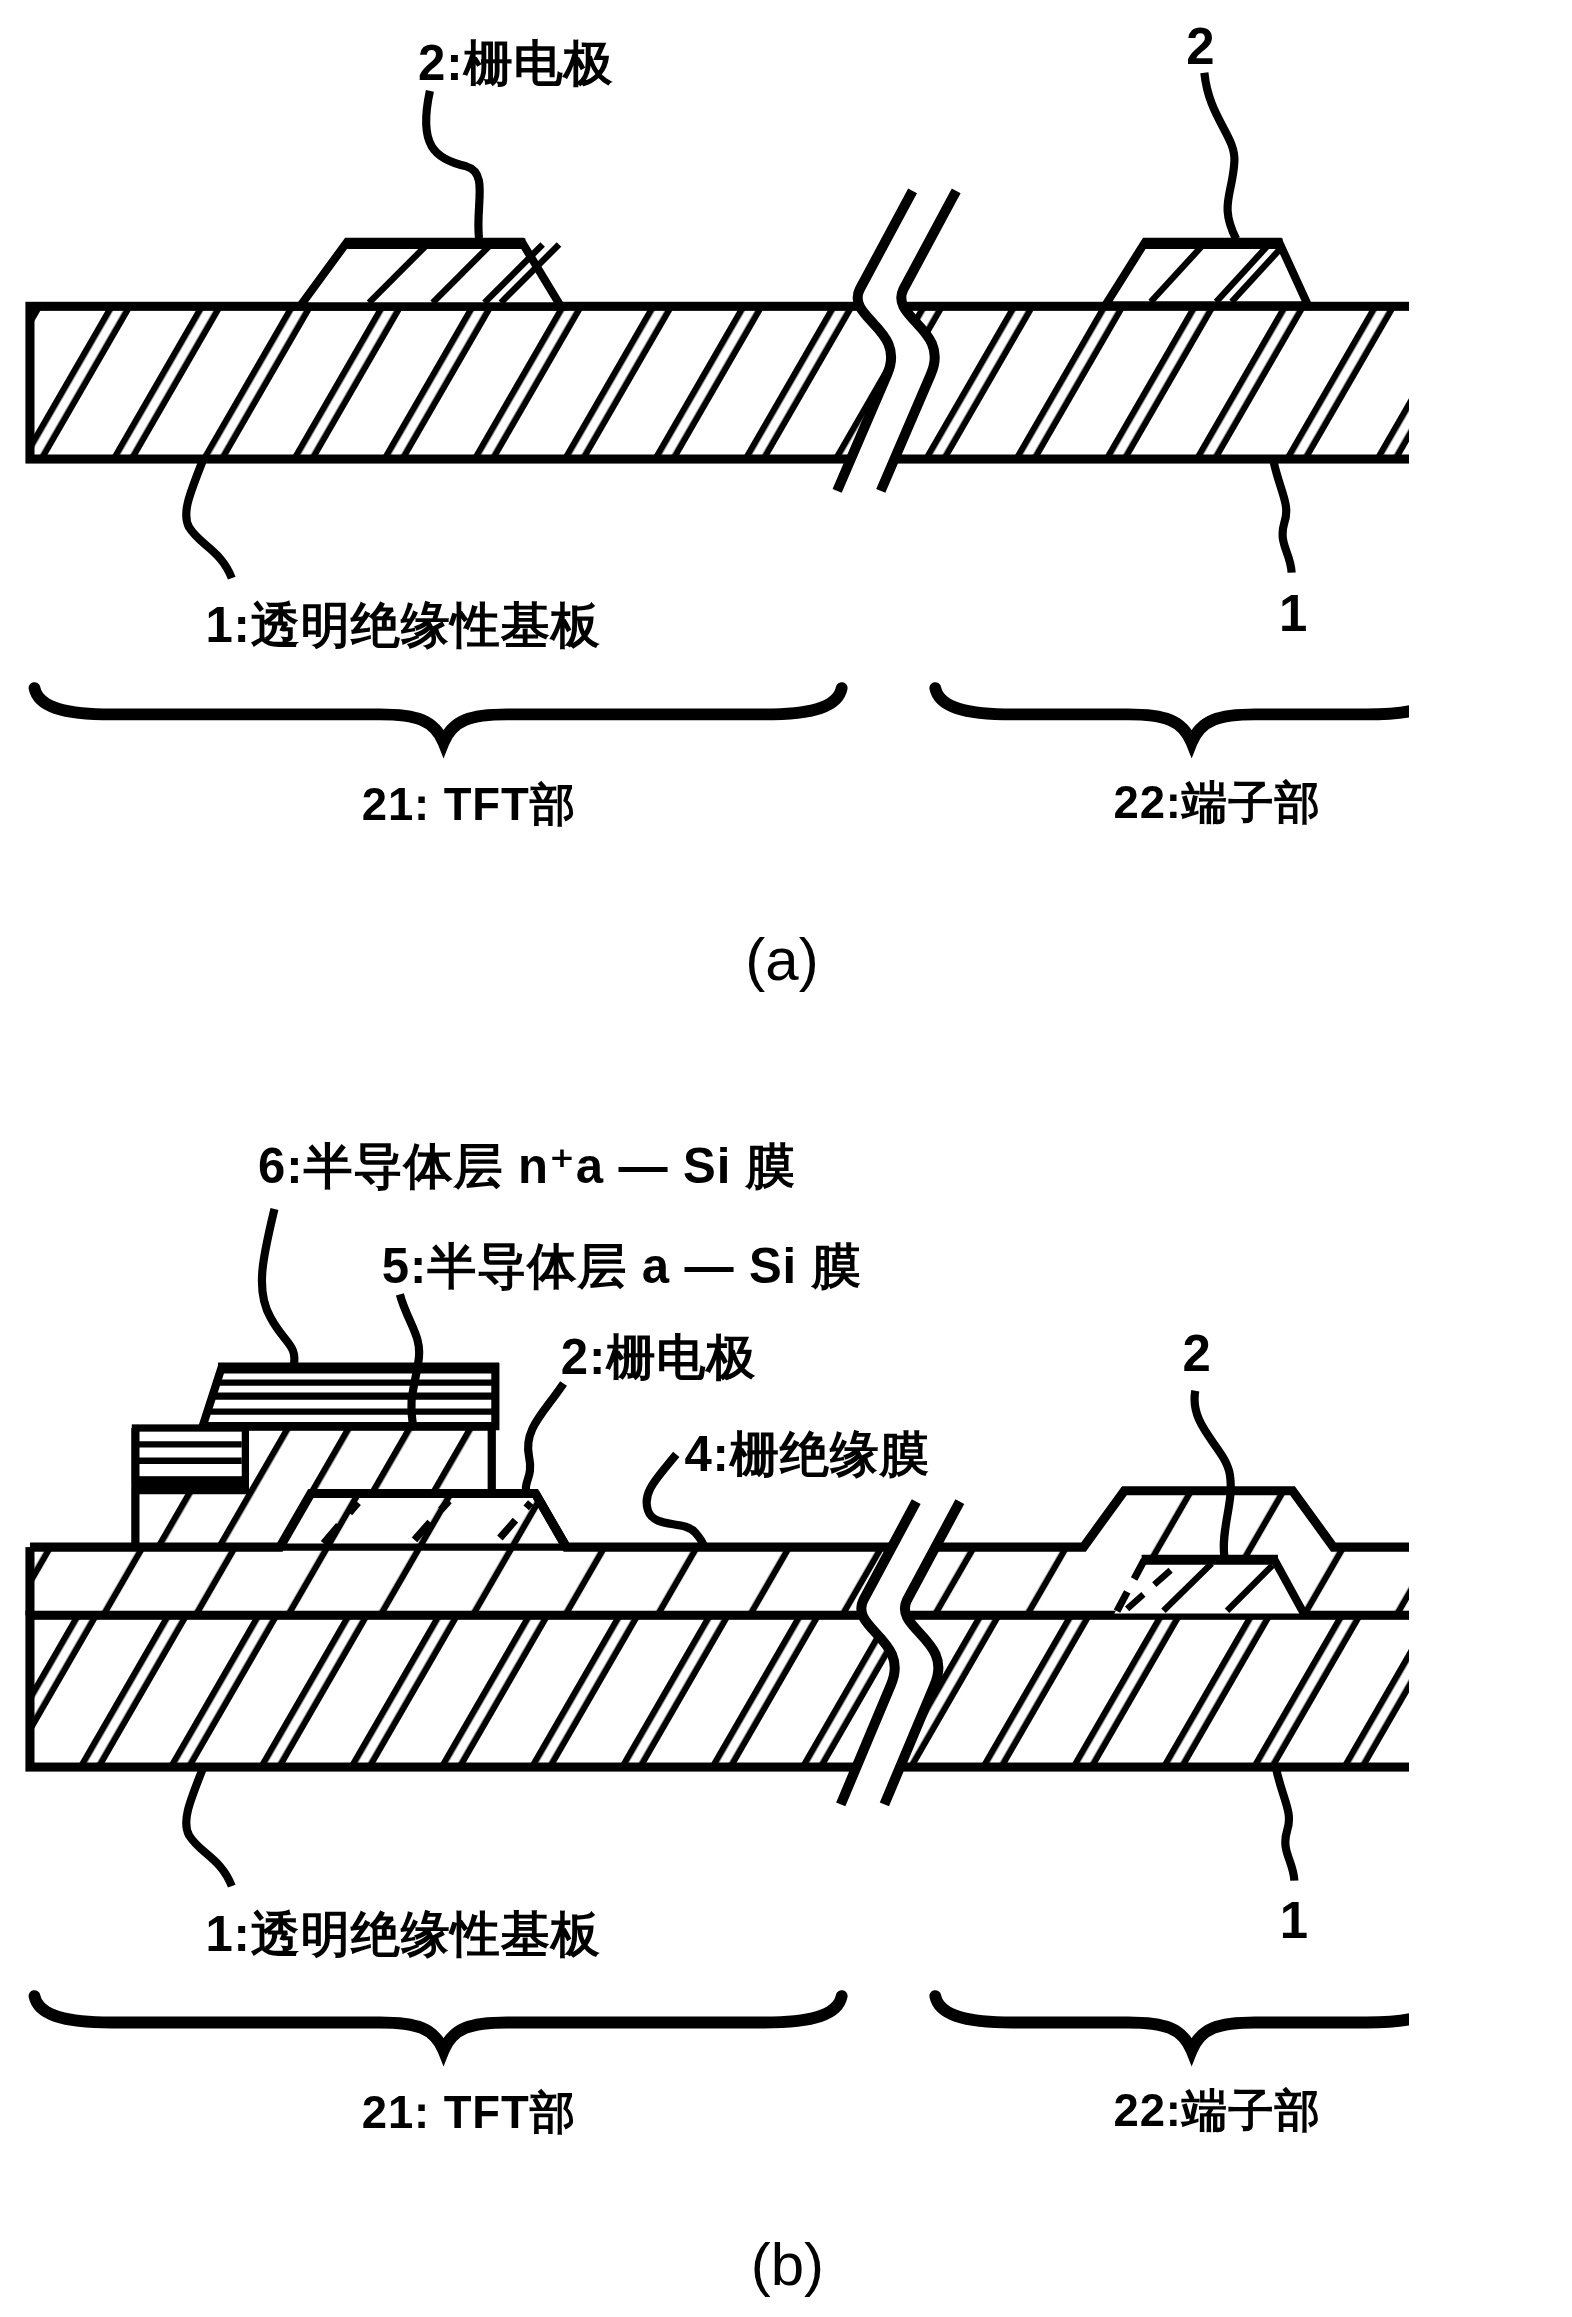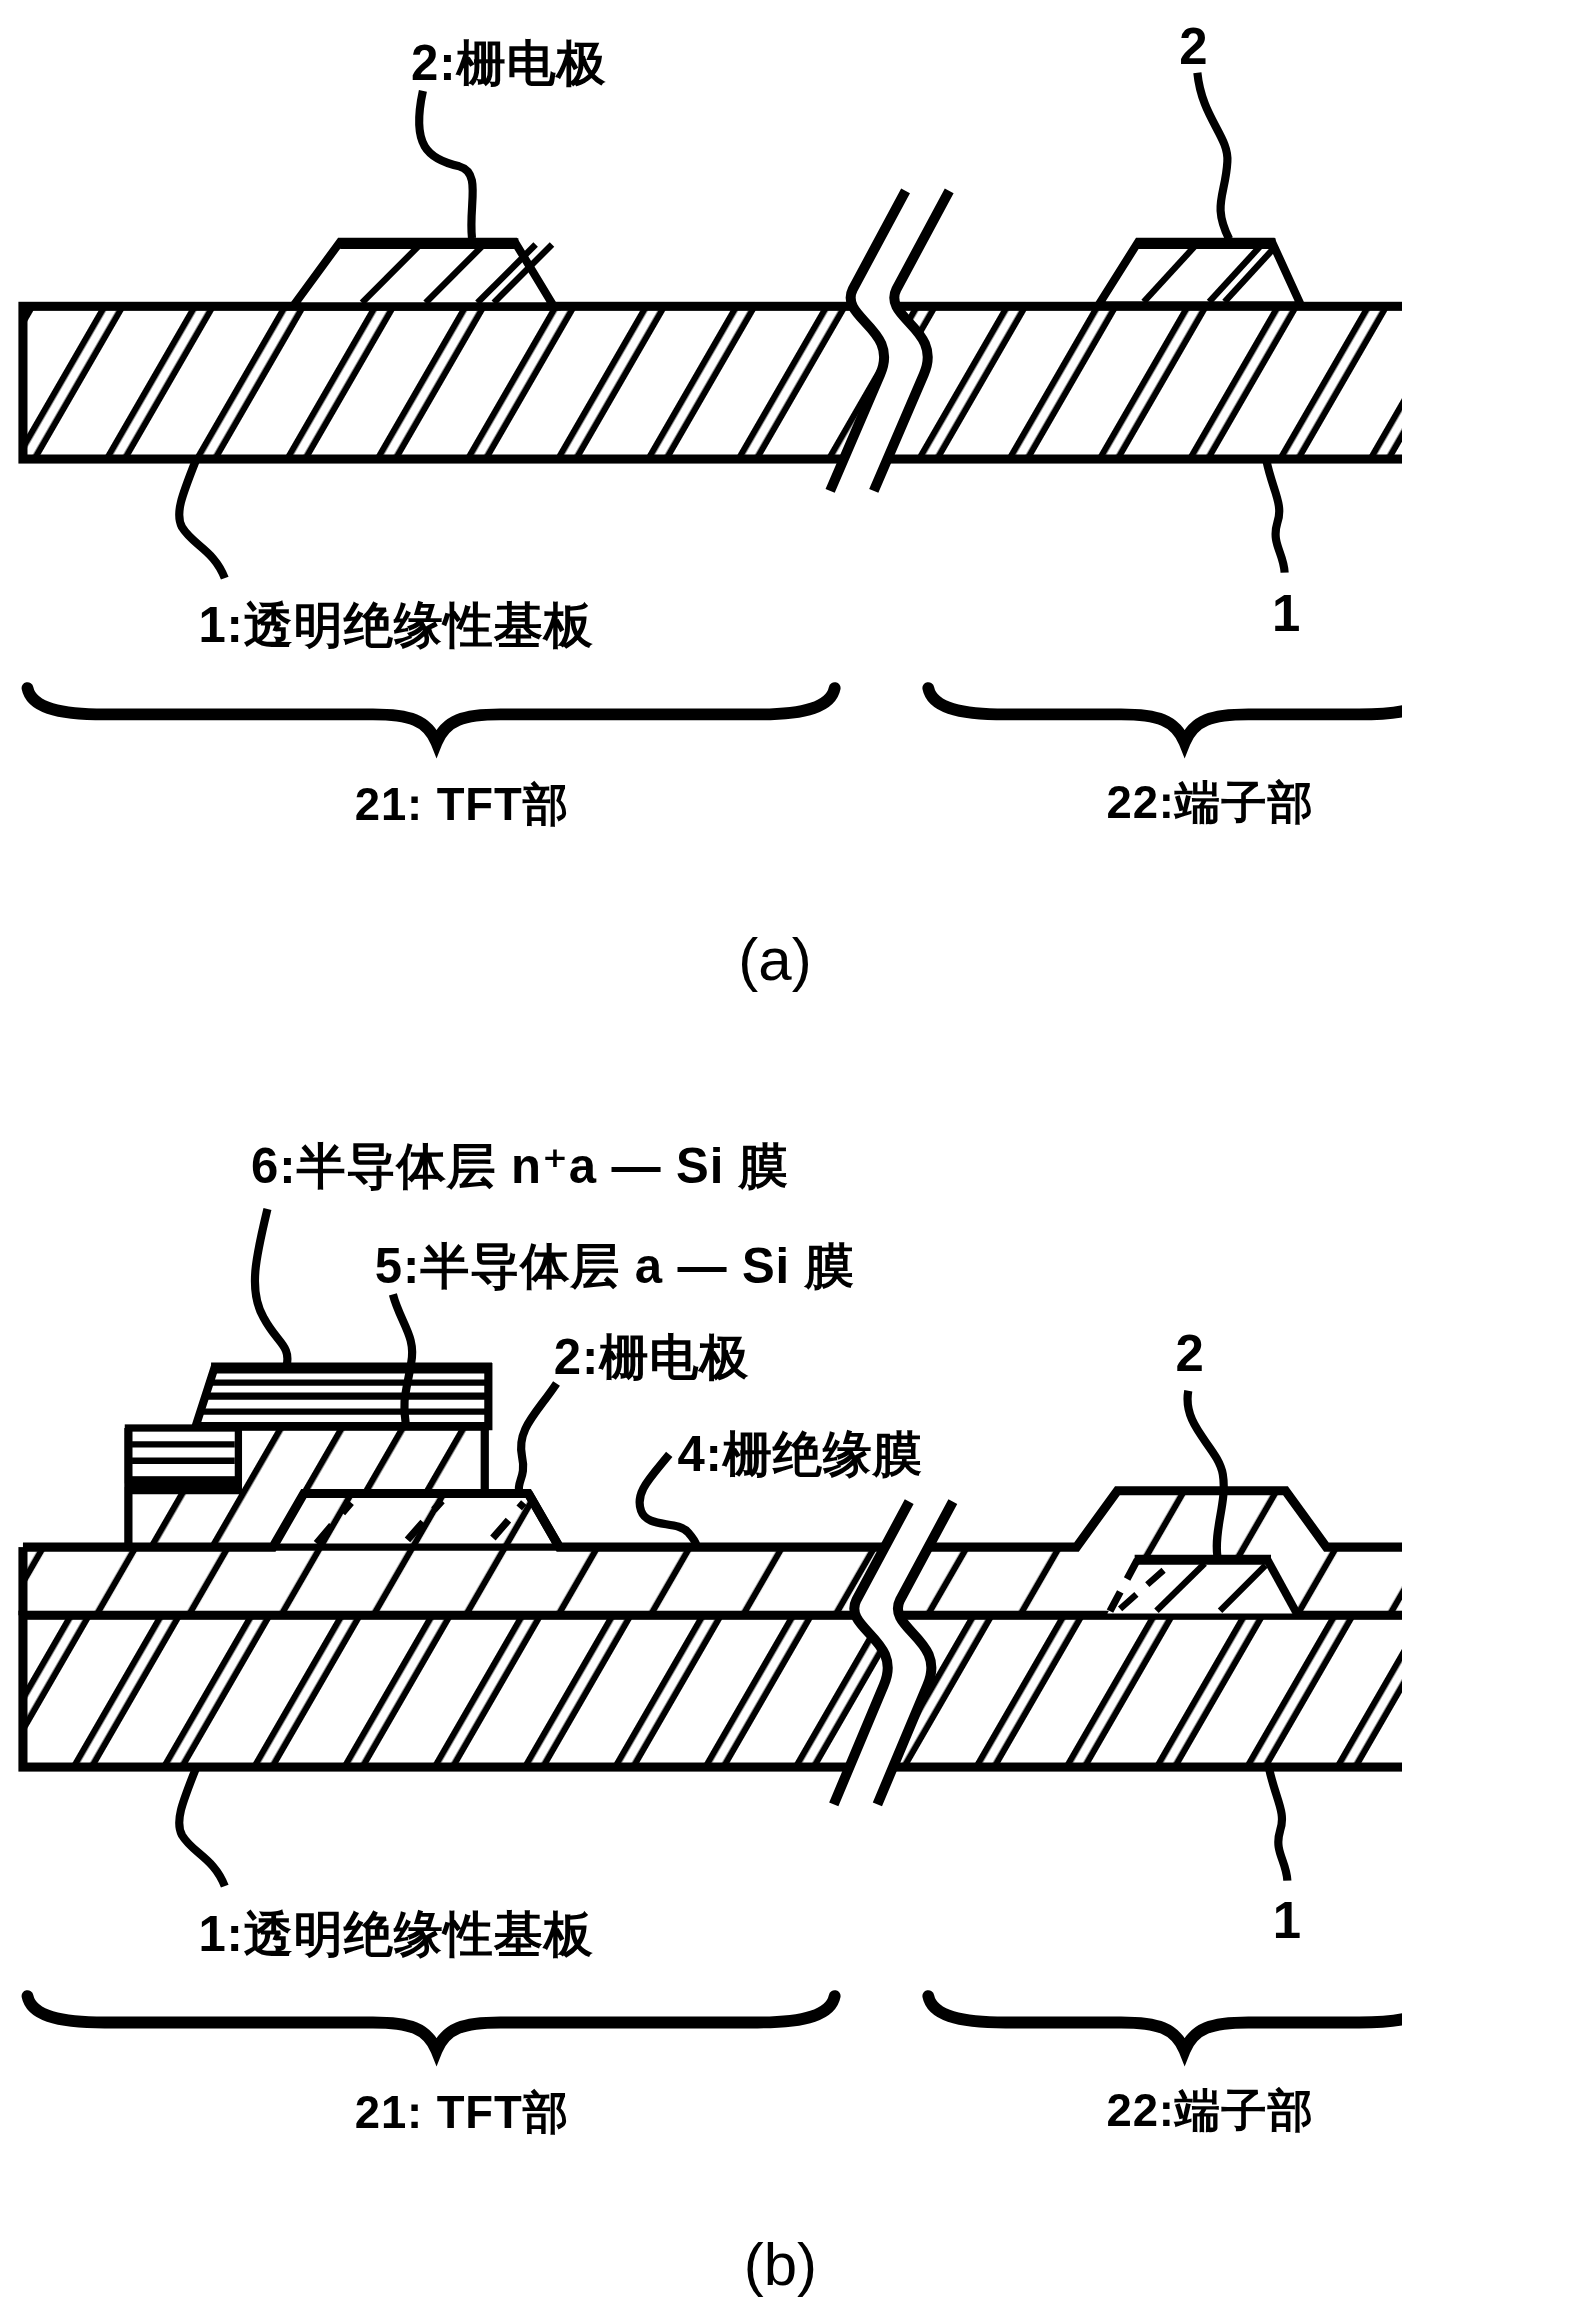--- a/index.html
+++ b/index.html
@@ -1,16 +1,16 @@
 <!DOCTYPE html>
 <html style="font-size:14.5px"><head>
 <meta charset="utf-8">
 <style>
   html,body{margin:0;padding:0;background:#ffffff;}
-  .stage{position:relative;width:1402px;height:2317px;background:#ffffff;overflow:hidden;}
+  .stage{position:relative;width:1402px;height:2317px;background:#ffffff;overflow:hidden;padding-left:7px;}
   svg{display:block;}
   text{font-family:"Liberation Sans","DejaVu Sans",sans-serif;fill:#000;}
   .lbl{font-size:54px;font-weight:700;letter-spacing:1px;}
   .lbl-sm{font-size:50px;font-weight:700;letter-spacing:1px;}
   .ref{font-size:56px;font-weight:600;}
   .cap{font-size:66px;font-weight:500;}
   .ink{stroke:#000;fill:none;}
 </style>
 </head>
 <body>

